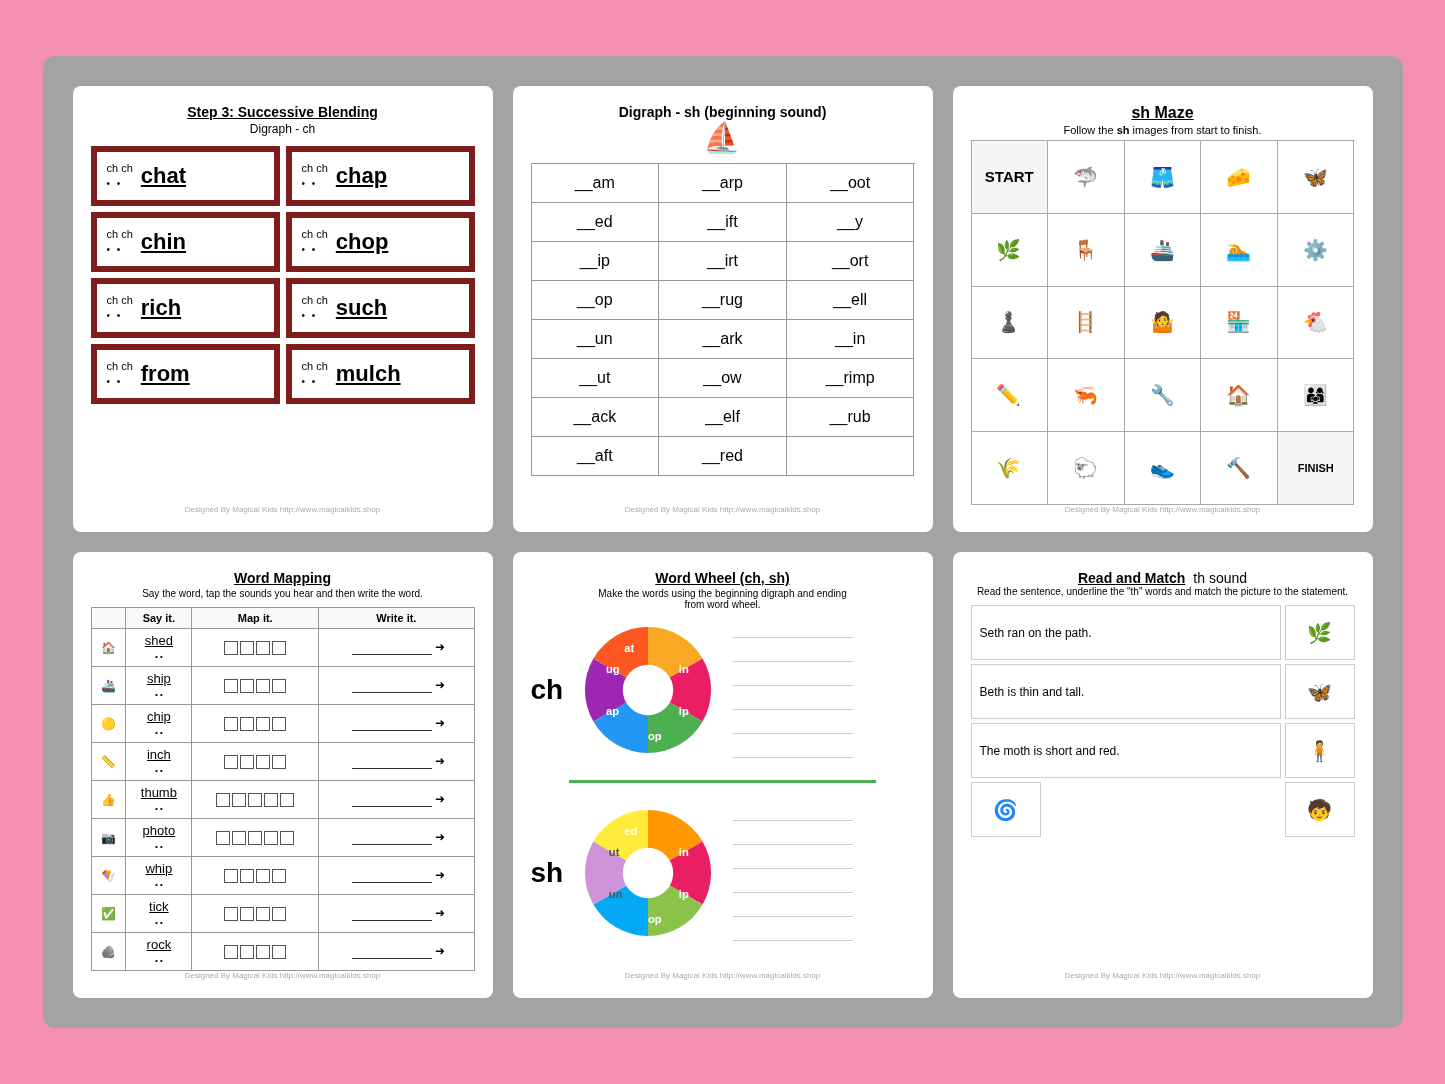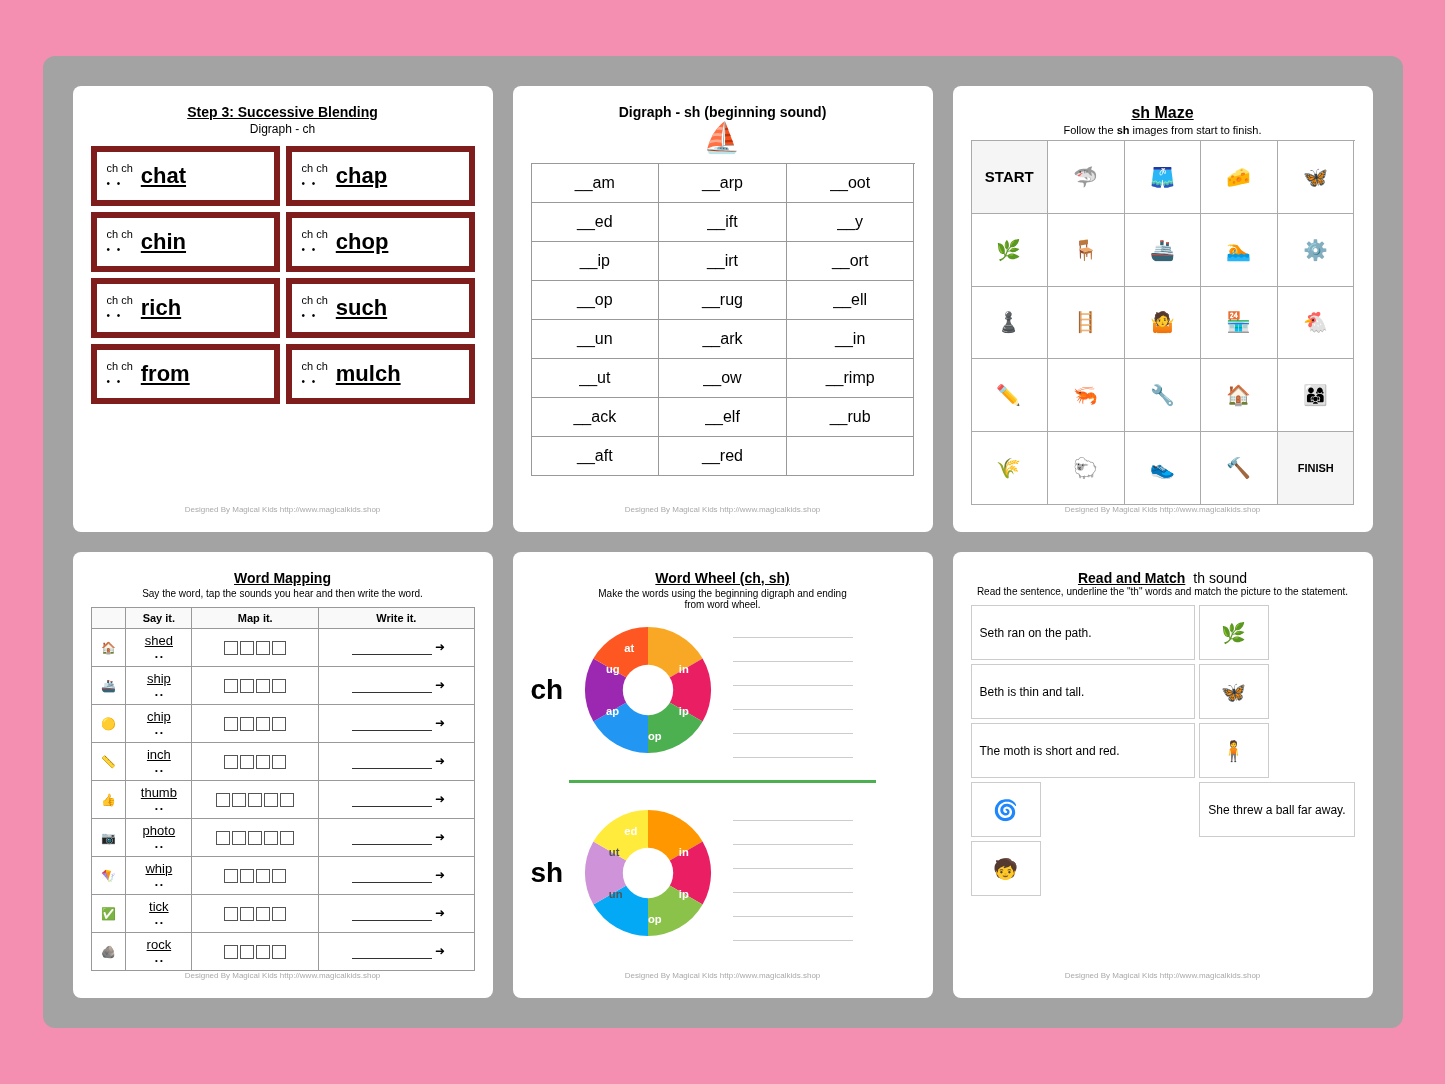--- a/index.html
+++ b/index.html
@@ -676,20 +676,19 @@
       <div class="rm-image">🌿</div>
 
       <div class="rm-sentence">Beth is thin and tall.</div>
       <div class="rm-image">🦋</div>
 
       <div class="rm-sentence">The moth is short and red.</div>
       <div class="rm-image">🧍</div>
 
       <div class="rm-image">🌀</div>
 
-      <div class="rm-sentence">She threw a ball far away.</div>
       <div class="rm-image">🧒</div>
     </div>
 
     <div class="footer-text">Designed By Magical Kids http://www.magicalkids.shop</div>
   </div>
 
 </div>
 
 </body></html>

